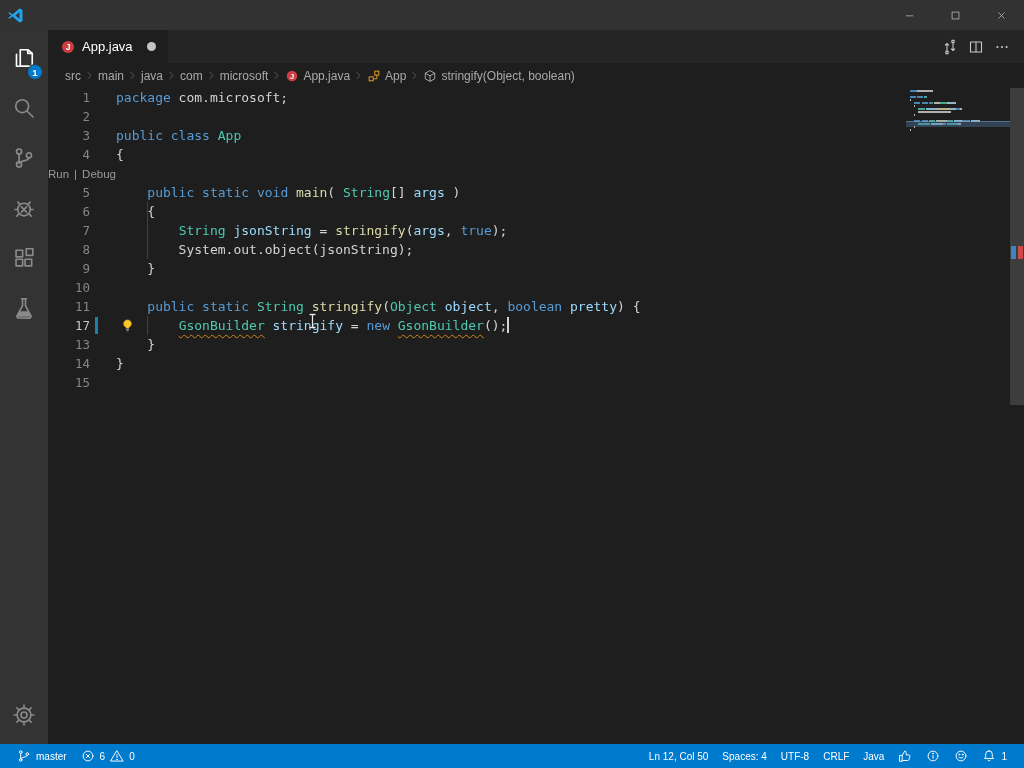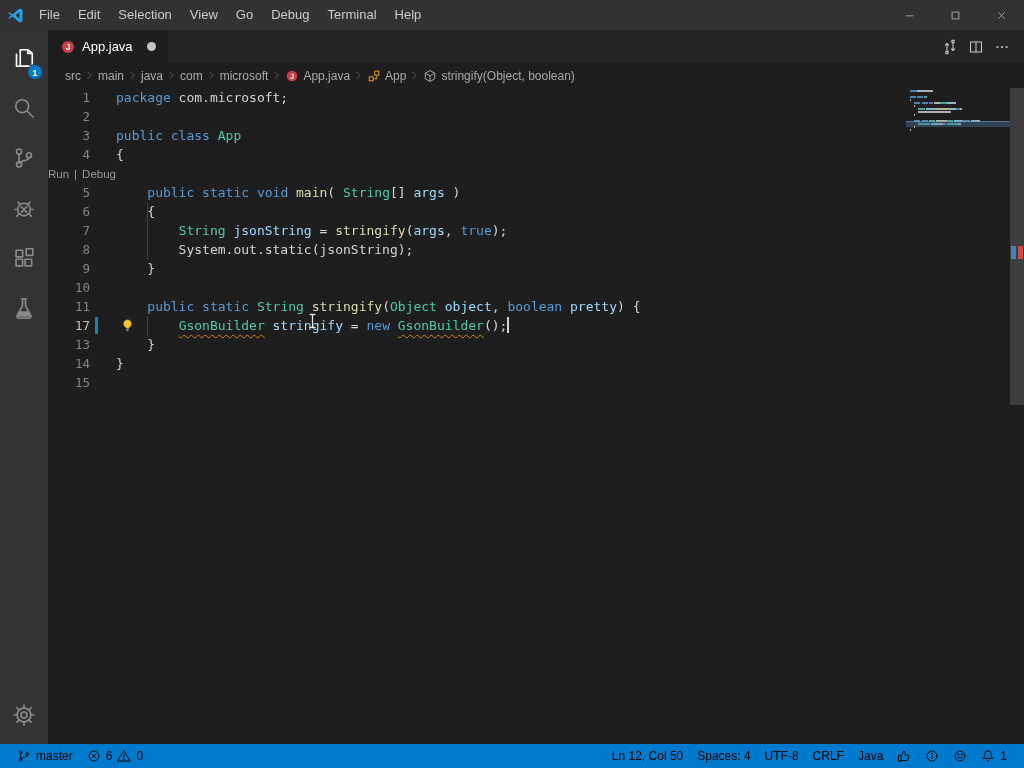--- a/index.html
+++ b/index.html
@@ -76,46 +76,36 @@
   .mm-row{position:relative;height:2px;margin-bottom:1px;font-size:0;white-space:nowrap}
   .mm-seg{display:inline-block;height:2px;opacity:.8;vertical-align:top}
   .mm-band{position:absolute;left:-4px;width:104px;height:6px;background:rgba(85,130,180,.38);
            border-top:1px solid rgba(130,170,210,.45)}
   .scrollbar{position:absolute;top:0;right:0;width:14px;height:317px;background:rgba(121,121,121,.35)}
   .ovr-cursor{position:absolute;left:1px;top:158px;width:5px;height:13px;background:var(--cursormk)}
   .ovr-error{position:absolute;right:1px;top:158px;width:5px;height:13px;background:var(--errormk)}
 
   
   .statusbar{position:absolute;left:0;right:0;bottom:0;height:24px;background:var(--accent);
-             display:flex;align-items:center;color:#000000;font-size:12px;padding:0 10px;z-index:5}
+             display:flex;align-items:center;color:#ffffff;font-size:10px;padding:0 10px;z-index:5}
   .sb-item{display:flex;align-items:center;gap:5px;padding:0 7px;height:100%;white-space:nowrap}
   .sb-item svg{width:14px;height:14px}
   .sb-right{margin-left:auto;display:flex;align-items:center}
 </style>
 </head>
 <body>
 
 <div id="app" style="--accent: #007acc; --kw: #569cd6; --type: #4ec9b0; --fn: #dcdcaa; --var: #9cdcfe; --fg: #d4d4d4; --codelens: #999999; --squiggle: #d18616; --lineno: #858585; --lnact: #c6c6c6; --modified: #1b81a8; --cursormk: #4084c4; --errormk: #d04949; --java_icon: #cc3e44; --xml_icon: #e0912d; --class_icon: #ee9d28; --method_icon: #b8b8b8;">
 
   <div class="titlebar">
     <div class="logo">
       <svg viewBox="0 0 24 24">
           <path fill="#22a5f1" d="M17.6 2.2L21.8 4v16l-4.2 1.8-9.8-8.4-4.3 3.3-1.9-1.1L6 12 1.6 8.4l1.9-1.1 4.3 3.3zM17.6 7.1l-5.7 4.9 5.7 4.9z"></path>
         </svg>
     </div>
-    <div class="menus" id="menus">
-        <div class="menu-item">File</div>
-        <div class="menu-item">Edit</div>
-        <div class="menu-item">Selection</div>
-        <div class="menu-item">View</div>
-        <div class="menu-item">Go</div>
-        <div class="menu-item">Debug</div>
-        <div class="menu-item">Terminal</div>
-        <div class="menu-item">Help</div>
-      </div>
     <div class="window-controls">
       <div class="wc">
           <svg viewBox="0 0 16 16" stroke="currentColor" fill="none">
             <path d="M2.5 8.5h11"></path>
           </svg>
         </div>
       <div class="wc">
           <svg viewBox="0 0 16 16" stroke="currentColor" fill="none">
             <rect x="3" y="3" width="10" height="10"></rect>
           </svg>
@@ -328,21 +318,21 @@
             <div class="code"><span class="s-fg">    {</span></div>
           </div>
           <div class="row">
             <div class="ln">7</div>
             <div class="indent-guide"></div>
             <div class="code"><span class="s-fg">        </span><span class="s-type">String</span><span class="s-fg"> </span><span class="s-var">jsonString</span><span class="s-fg"> = </span><span class="s-fn">stringify</span><span class="s-fg">(</span><span class="s-var">args</span><span class="s-fg">, </span><span class="s-kw">true</span><span class="s-fg">);</span></div>
           </div>
           <div class="row">
             <div class="ln">8</div>
             <div class="indent-guide"></div>
-            <div class="code"><span class="s-fg">        System.out.static(jsonString);</span></div>
+            <div class="code"><span class="s-fg">        System.out.object(jsonString);</span></div>
           </div>
           <div class="row">
             <div class="ln">9</div>
             <div class="code"><span class="s-fg">    }</span></div>
           </div>
           <div class="row">
             <div class="ln">10</div>
             <div class="code"></div>
           </div>
           <div class="row">

